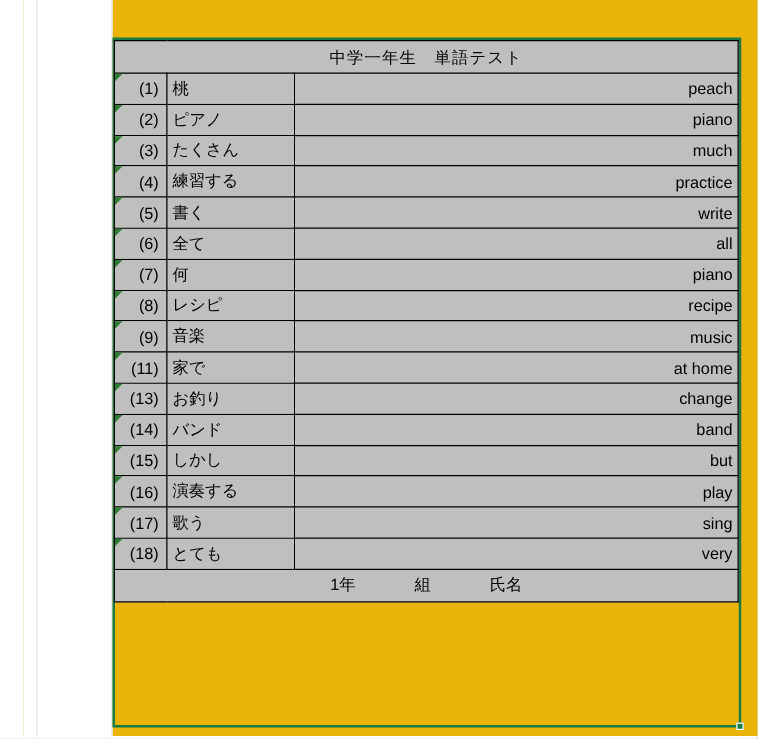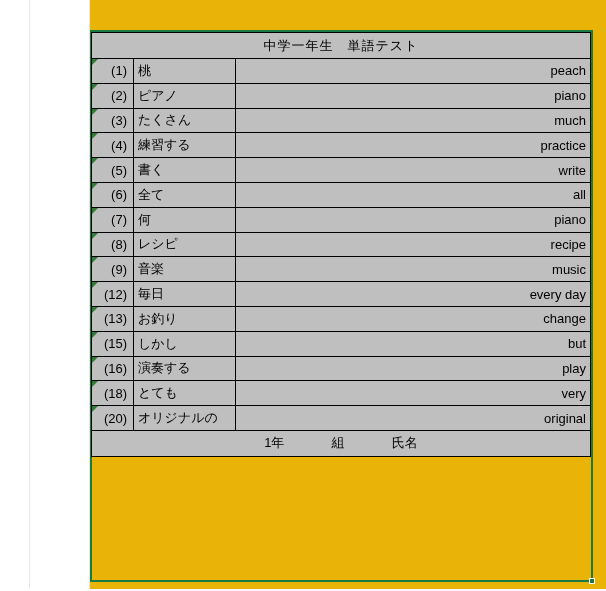--- a/index.html
+++ b/index.html
@@ -157,48 +157,53 @@
           <td class="num">(8)<span class="tri"></span></td>
           <td class="jp">レシピ</td>
           <td class="en">recipe</td>
         </tr>
         <tr>
           <td class="num">(9)<span class="tri"></span></td>
           <td class="jp">音楽</td>
           <td class="en">music</td>
         </tr>
         <tr>
-          <td class="num">(12)<span class="tri"></span></td>
-          <td class="jp">毎日</td>
-          <td class="en">every day</td>
+          <td class="num">(11)<span class="tri"></span></td>
+          <td class="jp">家で</td>
+          <td class="en">at home</td>
         </tr>
         <tr>
           <td class="num">(13)<span class="tri"></span></td>
           <td class="jp">お釣り</td>
           <td class="en">change</td>
         </tr>
         <tr>
+          <td class="num">(14)<span class="tri"></span></td>
+          <td class="jp">バンド</td>
+          <td class="en">band</td>
+        </tr>
+        <tr>
           <td class="num">(15)<span class="tri"></span></td>
           <td class="jp">しかし</td>
           <td class="en">but</td>
         </tr>
         <tr>
           <td class="num">(16)<span class="tri"></span></td>
           <td class="jp">演奏する</td>
           <td class="en">play</td>
         </tr>
         <tr>
+          <td class="num">(17)<span class="tri"></span></td>
+          <td class="jp">歌う</td>
+          <td class="en">sing</td>
+        </tr>
+        <tr>
           <td class="num">(18)<span class="tri"></span></td>
           <td class="jp">とても</td>
           <td class="en">very</td>
-        </tr>
-        <tr>
-          <td class="num">(20)<span class="tri"></span></td>
-          <td class="jp">オリジナルの</td>
-          <td class="en">original</td>
         </tr>
       </tbody>
     <tbody>
         <tr class="footer-row">
       <td colspan="3">
         <span class="footer-text">
           <span>1年</span>
           <span style="width:40px"></span>
           <span>組</span>
           <span style="width:40px"></span>

